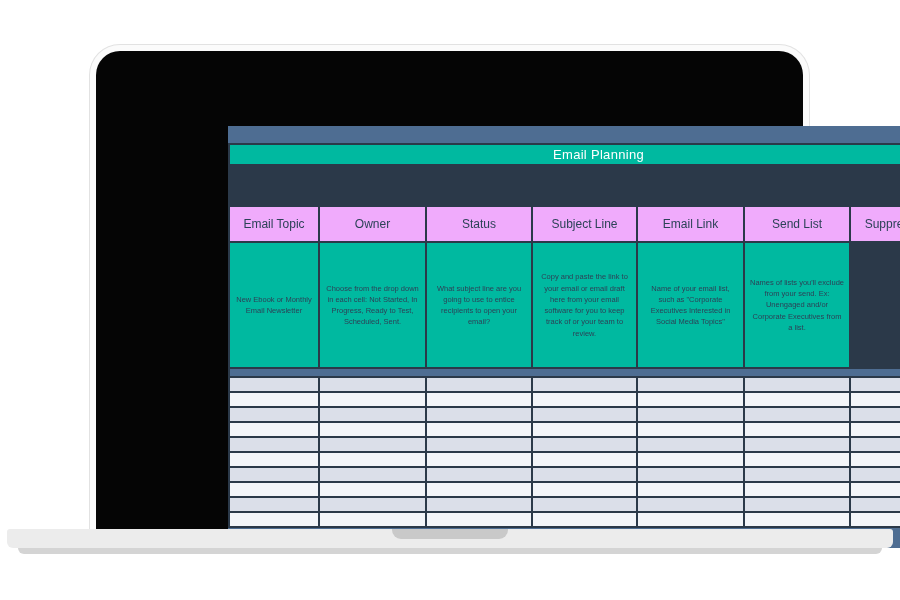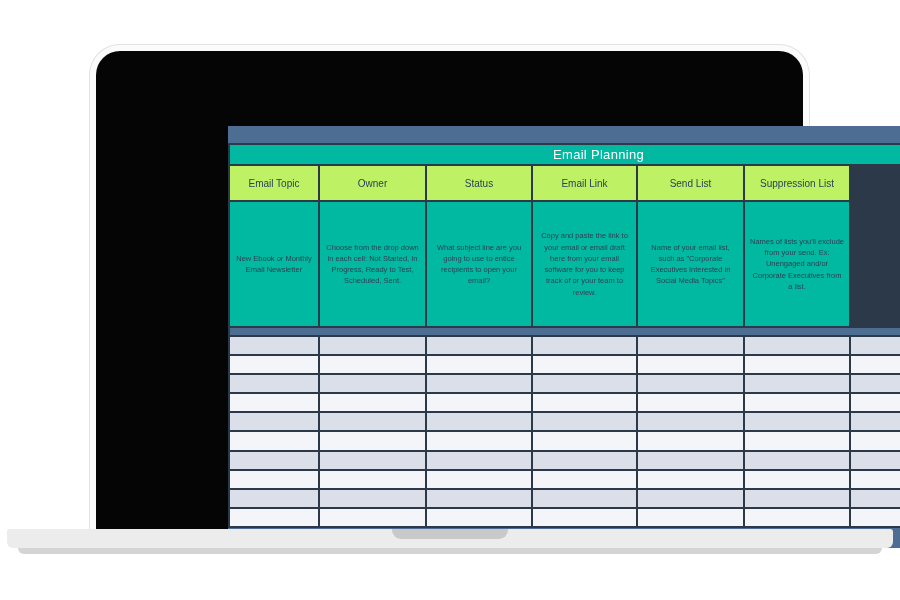--- a/index.html
+++ b/index.html
@@ -43,21 +43,21 @@
   .cell:nth-child(4){width:103px;}
   .cell:nth-child(5){width:105px;}
   .cell:nth-child(6){width:104px;}
   .cell:nth-child(7){width:116px;}
 
   .title-cell{
     width:737px;height:19px;flex-shrink:0;background:#00b9a0;
     color:#ffffff;font-size:13px;letter-spacing:.3px;
     display:flex;align-items:center;justify-content:center;
   }
-  .header-row .cell{height:34px;background:#bef264;font-size:10px;white-space:nowrap;}
+  .header-row .cell{height:34px;background:#f0abfc;font-size:12px;white-space:nowrap;margin-top:41px;}
   .desc-row .cell{
     height:124px;background:#00b9a0;font-size:7.5px;
     line-height:1.5;padding:0 5px;
   }
   .sep{width:737px;height:7px;background:#4e6d92;flex-shrink:0;}
 
   .grid{flex:1;display:flex;flex-direction:column;gap:2px;min-height:0;}
   .grid .row{flex:1;}
   .grid .row:nth-child(odd) .cell{background:#dbdfe9;}
   .grid .row:nth-child(even) .cell{background:#f3f5f9;}
@@ -82,20 +82,21 @@
 <div class="laptop">
   <div class="screen">
     <div class="content">
       <div class="bar-top"></div>
       <div class="sheet">
         <div class="title-cell">Email Planning</div>
         <div class="row header-row">
             <div class="cell">Email Topic</div>
             <div class="cell">Owner</div>
             <div class="cell">Status</div>
+            <div class="cell">Subject Line</div>
             <div class="cell">Email Link</div>
             <div class="cell">Send List</div>
             <div class="cell">Suppression List</div>
           </div>
         <div class="row desc-row">
             <div class="cell">New Ebook or Monthly Email Newsletter</div>
             <div class="cell">Choose from the drop down in each cell: Not Started, In Progress, Ready to Test, Scheduled, Sent.</div>
             <div class="cell">What subject line are you going to use to entice recipients to open your email?</div>
             <div class="cell">Copy and paste the link to your email or email draft here from your email software for you to keep track of or your team to review.</div>
             <div class="cell">Name of your email list, such as "Corporate Executives Interested in Social Media Topics"</div>

